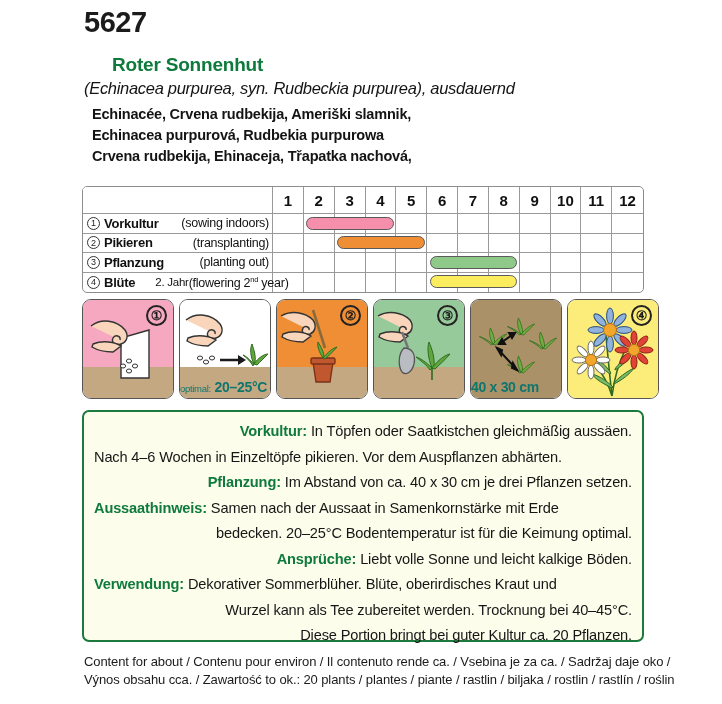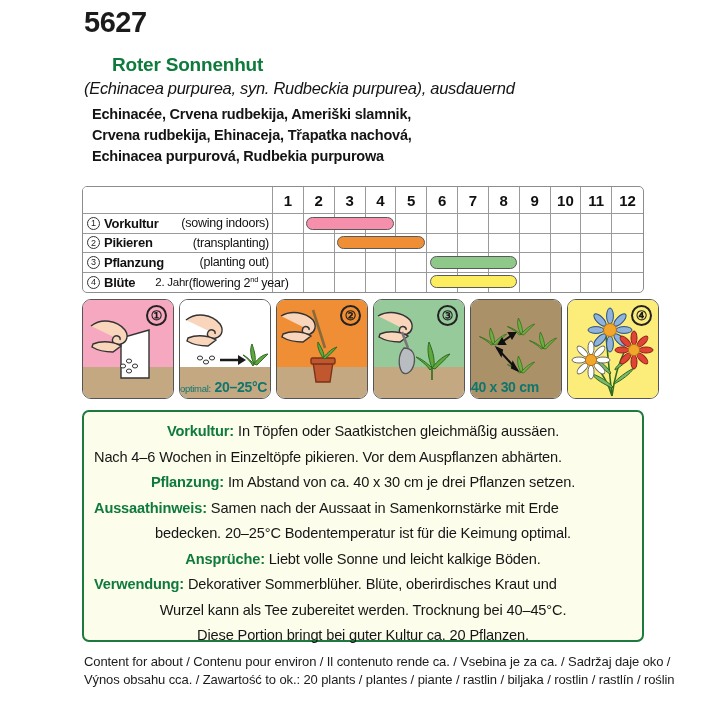--- a/index.html
+++ b/index.html
@@ -115,43 +115,43 @@
     position: absolute; left: 82px; top: 410px;
     width: 562px; height: 232px;
     background: #fdfdec; border: 2px solid #1d7a3f; border-radius: 7px;
     padding: 7px 10px 0 10px;
   }
   .instructions p {
     margin: 0 0 0 0; font-size: 14.6px; line-height: 25.5px;
     color: #161616; letter-spacing: -0.15px;
     text-align: justify; text-justify: inter-word;
   }
-  .instructions p.nojust { text-align: center; }
+  .instructions p.nojust { text-align: right; }
   .lbl { color: #0e7a3c; font-weight: bold; }
 
   
   .footer {
     position: absolute; left: 84px; top: 653px; width: 566px;
     font-size: 13px; line-height: 18px; color: #1b1b1b;
     letter-spacing: -0.1px;
   }
   .footer div { white-space: nowrap; }
 </style>
 </head>
 <body>
 
 <div class="page">
 
   <div class="art-no">5627</div>
   <div class="title">Roter Sonnenhut</div>
   <div class="botanical">(Echinacea purpurea, syn. Rudbeckia purpurea), ausdauernd</div>
   <div class="alt-names">
     <div>Echinacée, Crvena rudbekija, Ameriški slamnik,</div>
+    <div>Echinacea purpurová, Rudbekia purpurowa</div>
     <div>Crvena rudbekija, Ehinaceja, Třapatka nachová,</div>
-    <div>Echinacea purpurová, Rudbekia purpurowa</div>
   </div>
 
   <div class="calendar">
     <div class="cal-grid">
       <div class="cal-corner"></div>
       <div class="cal-cell month-head">1</div>
       <div class="cal-cell month-head">2</div>
       <div class="cal-cell month-head">3</div>
       <div class="cal-cell month-head">4</div>
       <div class="cal-cell month-head">5</div>

